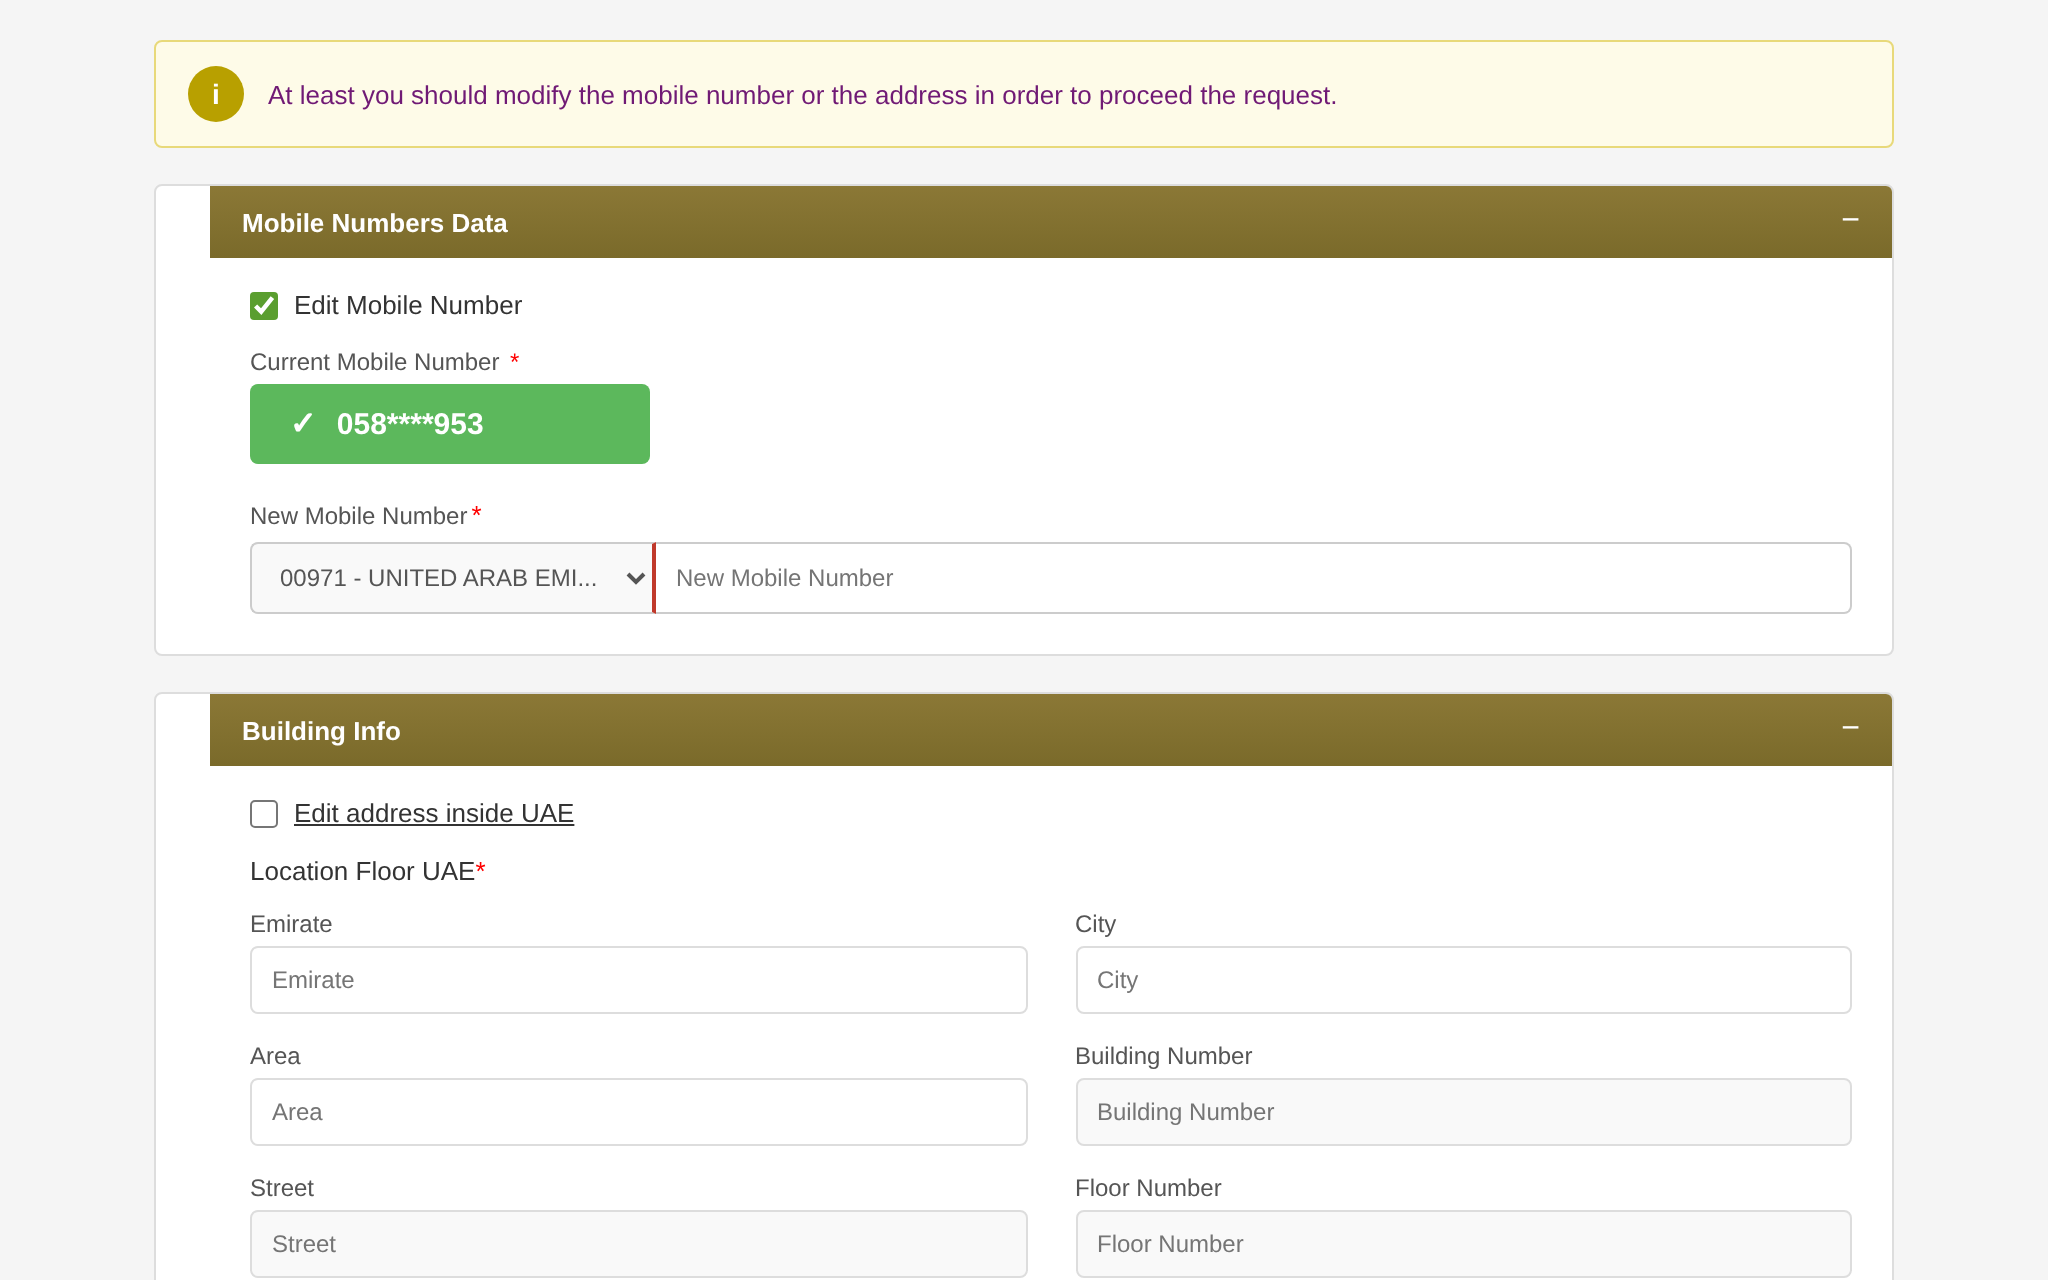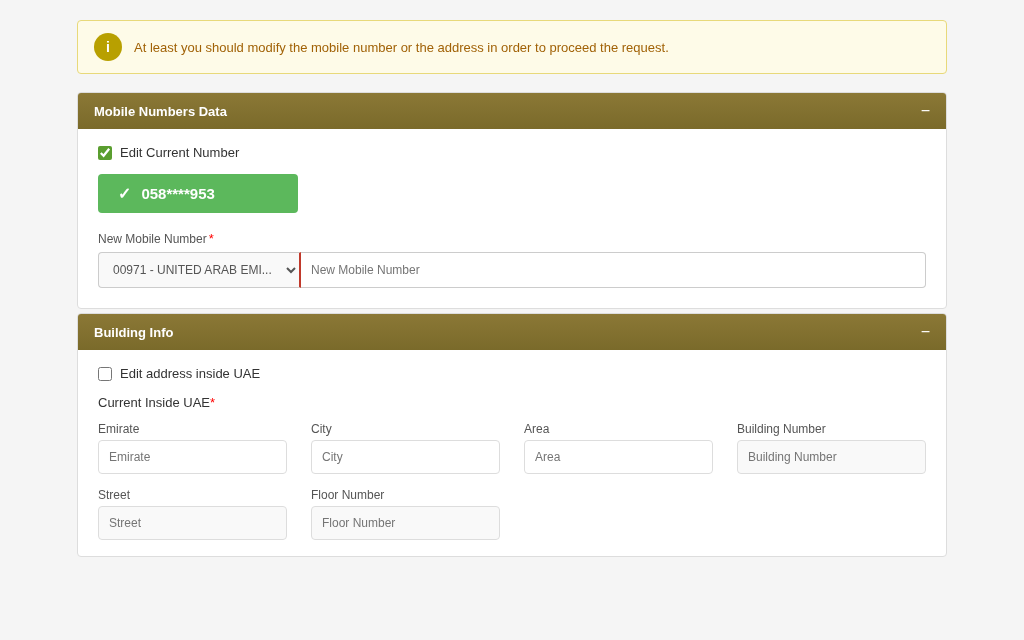--- a/index.html
+++ b/index.html
@@ -33,32 +33,33 @@
       background: #b8a000;
       display: flex;
       align-items: center;
       justify-content: center;
       flex-shrink: 0;
       color: white;
       font-weight: bold;
       font-size: 14px;
     }
     .info-banner-text {
-      color: #a16207;
+      color: #701a75;
       font-size: 13px;
       text-align: center;
     }
 
     
     .panel {
       background: #fff;
       border: 1px solid #ddd;
       border-radius: 4px;
-      margin-bottom: 4px;
+      margin-bottom: 18px;
       overflow: hidden;
+      padding-left: 27px;
     }
     .panel-header {
       background: linear-gradient(to bottom, #8b7836, #7a6a2a);
       color: #fff;
       padding: 10px 16px;
       font-size: 13px;
       font-weight: bold;
       display: flex;
       justify-content: space-between;
       align-items: center;
@@ -152,21 +153,21 @@
       color: #aaa;
       flex: 1;
       height: 36px;
       border-radius: 0 4px 4px 0;
       outline: none;
     }
 
     
     .form-grid {
       display: grid;
-      grid-template-columns: 1fr 1fr 1fr 1fr;
+      grid-template-columns: 1fr 1fr;
       gap: 14px 24px;
     }
     .form-field {
       display: flex;
       flex-direction: column;
     }
     .form-field input {
       border: 1px solid #ddd;
       background: #f9f9f9;
       padding: 8px 10px;
@@ -185,20 +186,21 @@
       font-size: 13px;
       color: #333;
       margin-bottom: 12px;
     }
     .location-label .required {
       color: red;
     }
 
     .section-divider {
       margin-bottom: 14px;
+      text-decoration: underline;
     }
 
     
     .new-mobile-label-row {
       display: flex;
       align-items: center;
       margin-bottom: 6px;
     }
     .new-mobile-label-row .field-label {
       margin-bottom: 0;
@@ -219,24 +221,27 @@
   <div class="panel">
     <div class="panel-header">
       <span>Mobile Numbers Data</span>
       <button class="collapse-btn">−</button>
     </div>
     <div class="panel-body">
 
       
       <div class="checkbox-row">
         <input type="checkbox" id="edit-mobile" checked="" style="">
-        <label for="edit-mobile">Edit Current Number</label>
+        <label for="edit-mobile">Edit Mobile Number</label>
       </div>
 
       
+      <div class="field-label">
+        <span>Current Mobile Number</span><span class="required"> *</span>
+      </div>
       <button class="current-mobile-btn">
         <span class="check-icon">✓</span>
         <span>058****953</span>
       </button>
 
       
       <div class="new-mobile-label-row">
         <span class="field-label">New Mobile Number</span>
         <span class="required" style="margin-left:2px;color:red;"> *</span>
       </div>
@@ -256,21 +261,21 @@
       <button class="collapse-btn">−</button>
     </div>
     <div class="panel-body">
 
       <div class="checkbox-row section-divider">
         <input type="checkbox" id="edit-address" style="">
         <label for="edit-address">Edit address inside UAE</label>
       </div>
 
       <div class="location-label">
-        <span>Current Inside UAE</span><span class="required">*</span>
+        <span>Location Floor UAE</span><span class="required">*</span>
       </div>
 
       <div class="form-grid">
 
         <div class="form-field">
           <div class="field-label">Emirate</div>
           <input type="text" class="white-bg" placeholder="Emirate" style="">
         </div>
 
         <div class="form-field">

